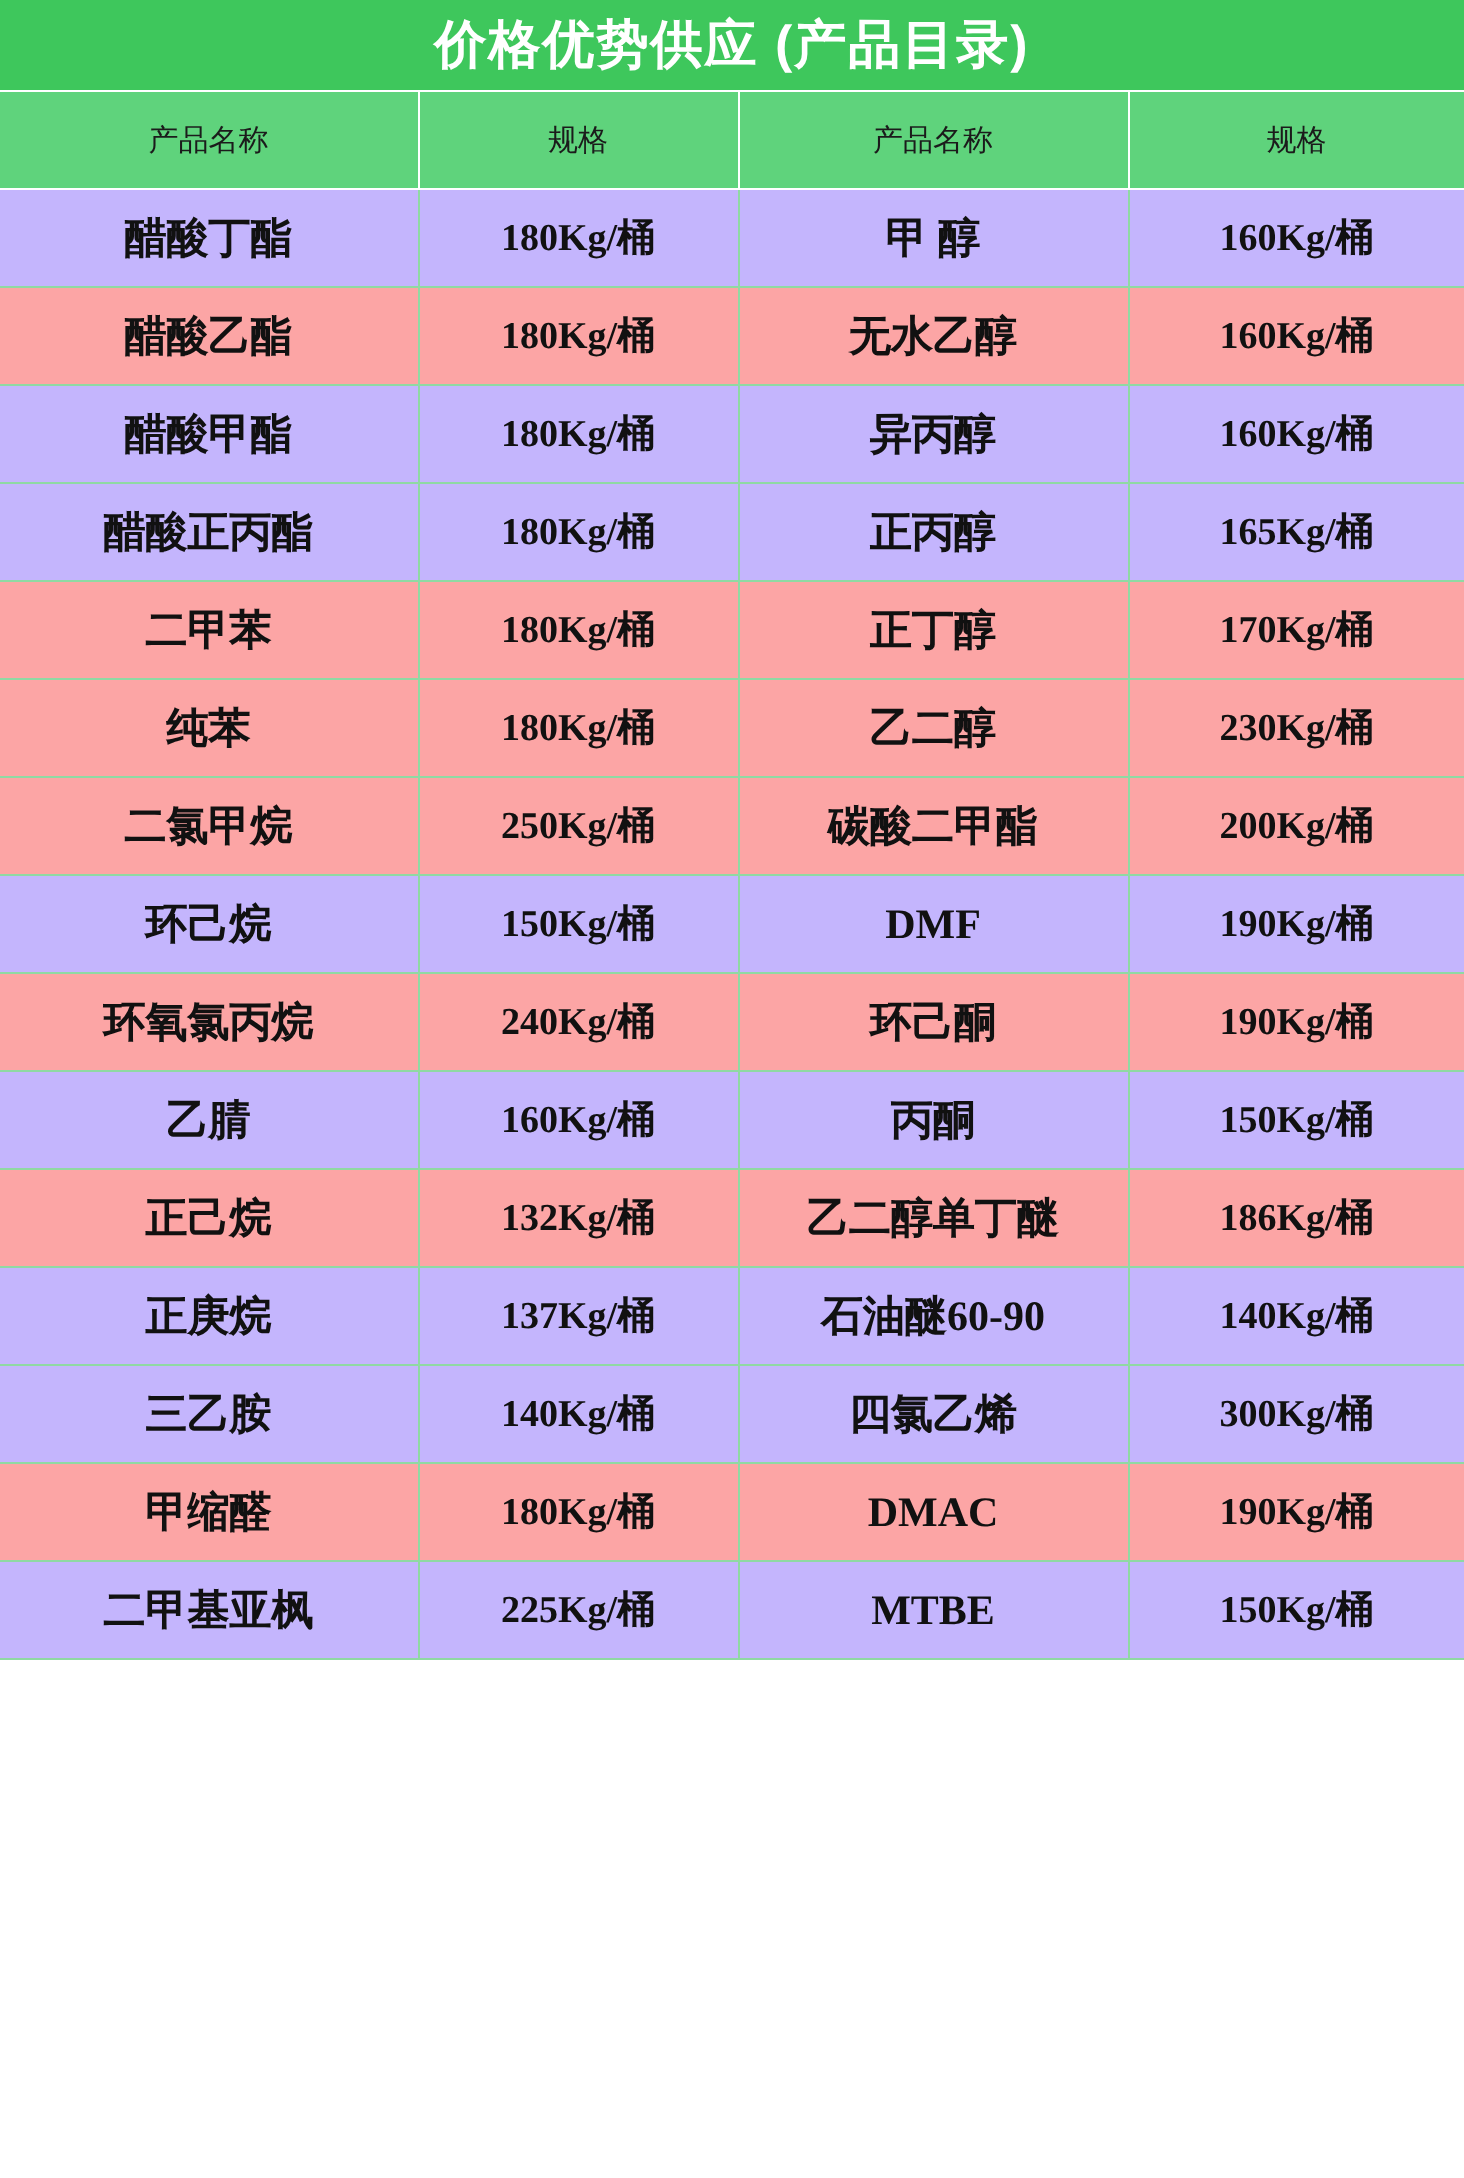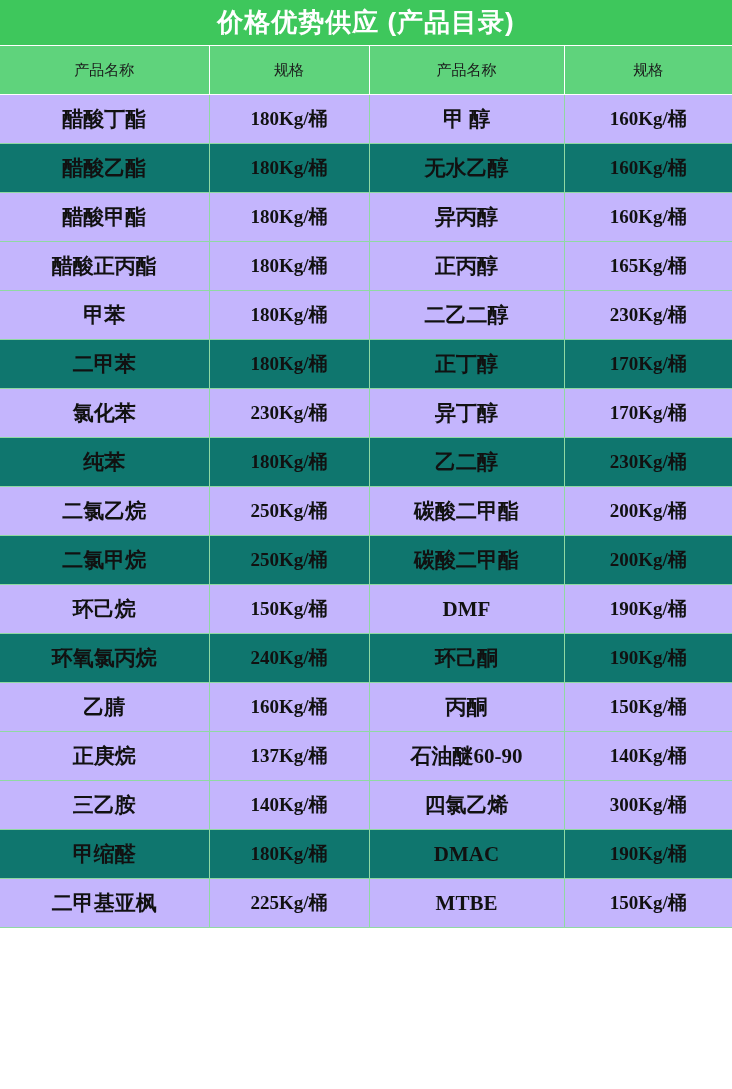--- a/index.html
+++ b/index.html
@@ -64,21 +64,21 @@
     font-weight: bold;
     color: #111111;
     border-right: 1px solid #8fd9a3;
     border-bottom: 1px solid #8fd9a3;
     white-space: nowrap;
     overflow: hidden;
   }
   table.price-table td:last-child { border-right: none; }
 
   table.price-table tr.row-odd td { background: #c4b5fd; }
-  table.price-table tr.row-even td { background: #0f766e; }
+  table.price-table tr.row-even td { background: #fca5a5; }
 
   table.price-table td.spec {
     font-size: 19px;
   }
 </style>
 </head>
 <body>
 
 <div class="sheet">
 
@@ -119,49 +119,31 @@
           <td class="spec">180Kg/桶</td>
           <td>异丙醇</td>
           <td class="spec">160Kg/桶</td>
         </tr>
         <tr class="row-odd">
           <td>醋酸正丙酯</td>
           <td class="spec">180Kg/桶</td>
           <td>正丙醇</td>
           <td class="spec">165Kg/桶</td>
         </tr>
-        <tr class="row-odd">
-          <td>甲苯</td>
-          <td class="spec">180Kg/桶</td>
-          <td>二乙二醇</td>
-          <td class="spec">230Kg/桶</td>
-        </tr>
         <tr class="row-even">
           <td>二甲苯</td>
           <td class="spec">180Kg/桶</td>
           <td>正丁醇</td>
           <td class="spec">170Kg/桶</td>
         </tr>
-        <tr class="row-odd">
-          <td>氯化苯</td>
-          <td class="spec">230Kg/桶</td>
-          <td>异丁醇</td>
-          <td class="spec">170Kg/桶</td>
-        </tr>
         <tr class="row-even">
           <td>纯苯</td>
           <td class="spec">180Kg/桶</td>
           <td>乙二醇</td>
           <td class="spec">230Kg/桶</td>
-        </tr>
-        <tr class="row-odd">
-          <td>二氯乙烷</td>
-          <td class="spec">250Kg/桶</td>
-          <td>碳酸二甲酯</td>
-          <td class="spec">200Kg/桶</td>
         </tr>
         <tr class="row-even">
           <td>二氯甲烷</td>
           <td class="spec">250Kg/桶</td>
           <td>碳酸二甲酯</td>
           <td class="spec">200Kg/桶</td>
         </tr>
         <tr class="row-odd">
           <td>环己烷</td>
           <td class="spec">150Kg/桶</td>
@@ -173,20 +155,26 @@
           <td class="spec">240Kg/桶</td>
           <td>环己酮</td>
           <td class="spec">190Kg/桶</td>
         </tr>
         <tr class="row-odd">
           <td>乙腈</td>
           <td class="spec">160Kg/桶</td>
           <td>丙酮</td>
           <td class="spec">150Kg/桶</td>
         </tr>
+        <tr class="row-even">
+          <td>正己烷</td>
+          <td class="spec">132Kg/桶</td>
+          <td>乙二醇单丁醚</td>
+          <td class="spec">186Kg/桶</td>
+        </tr>
         <tr class="row-odd">
           <td>正庚烷</td>
           <td class="spec">137Kg/桶</td>
           <td>石油醚60-90</td>
           <td class="spec">140Kg/桶</td>
         </tr>
         <tr class="row-odd">
           <td>三乙胺</td>
           <td class="spec">140Kg/桶</td>
           <td>四氯乙烯</td>

